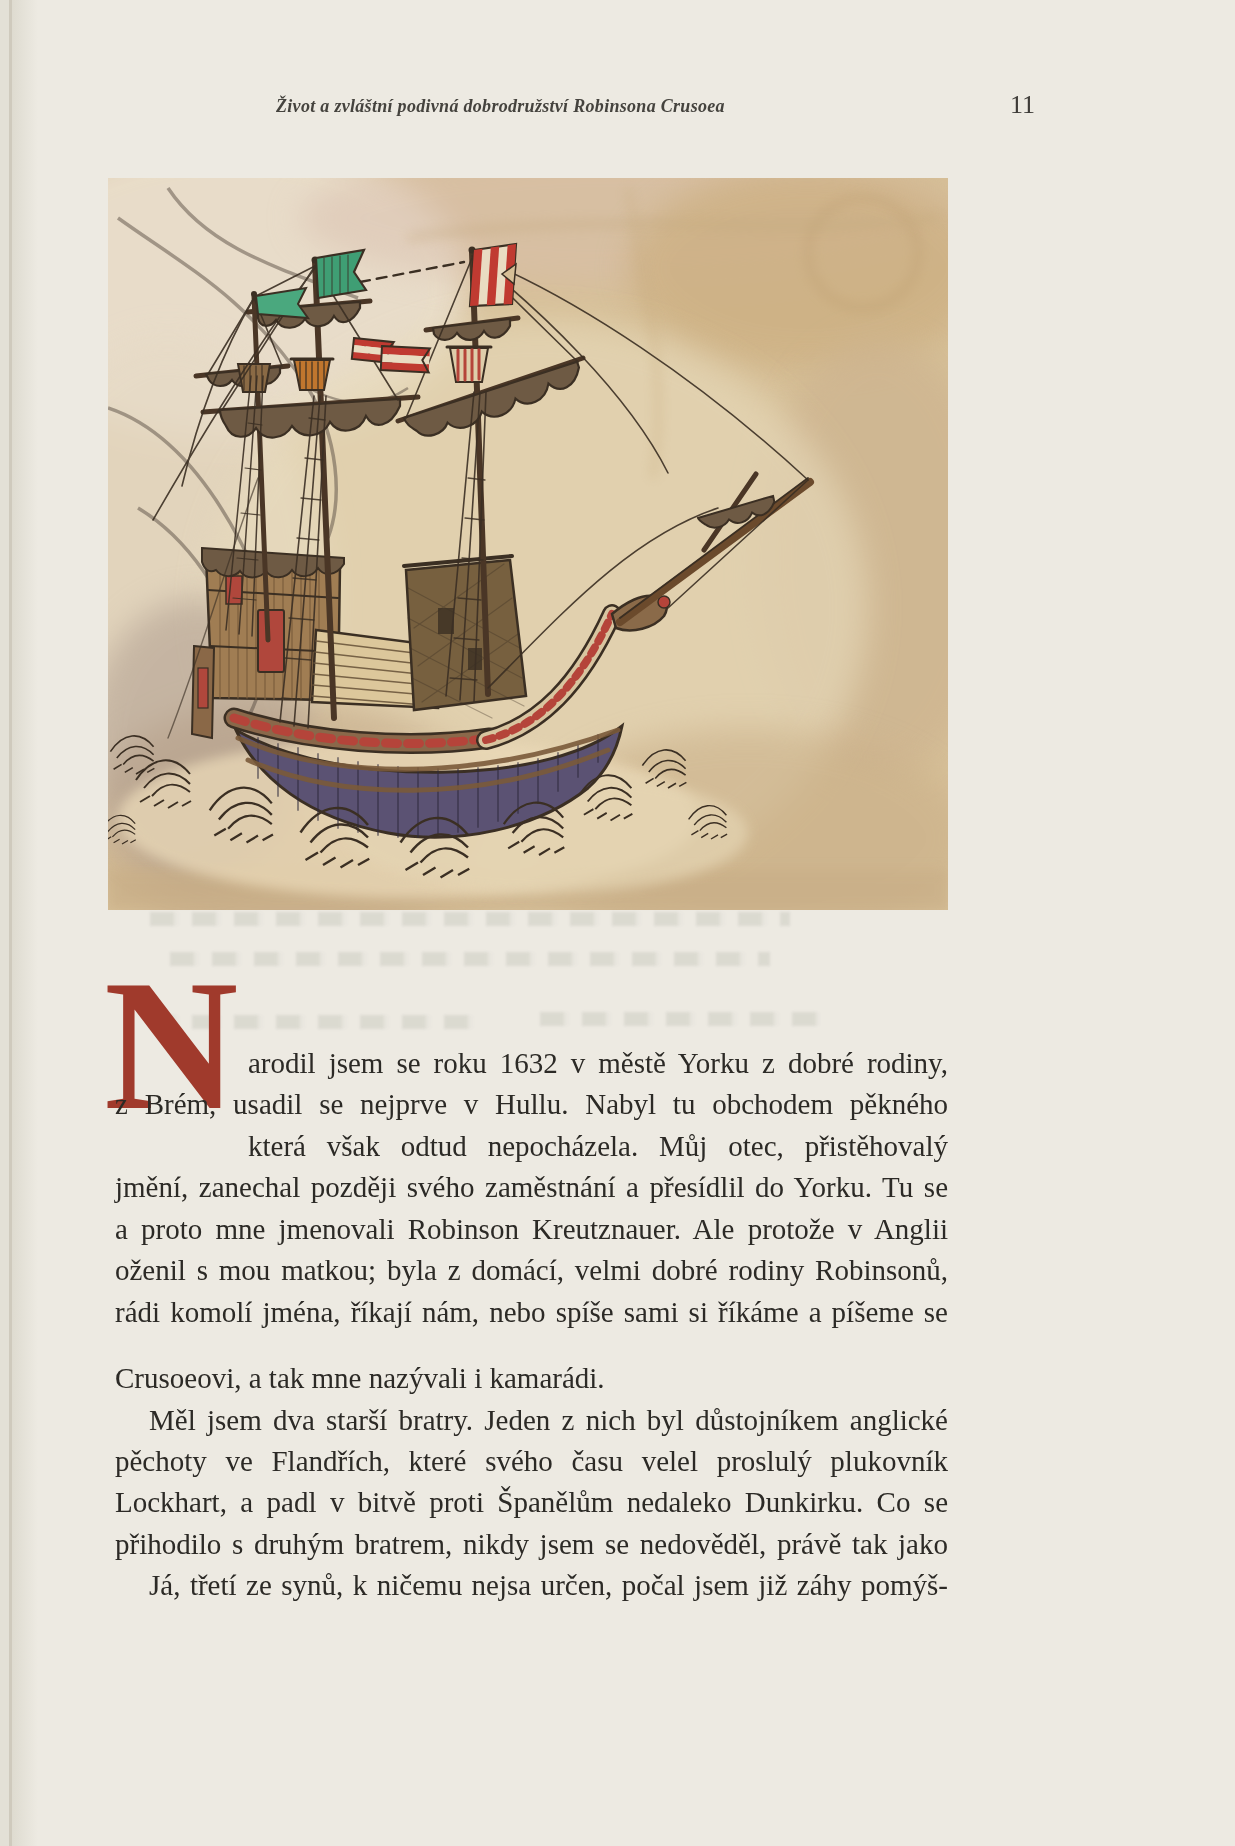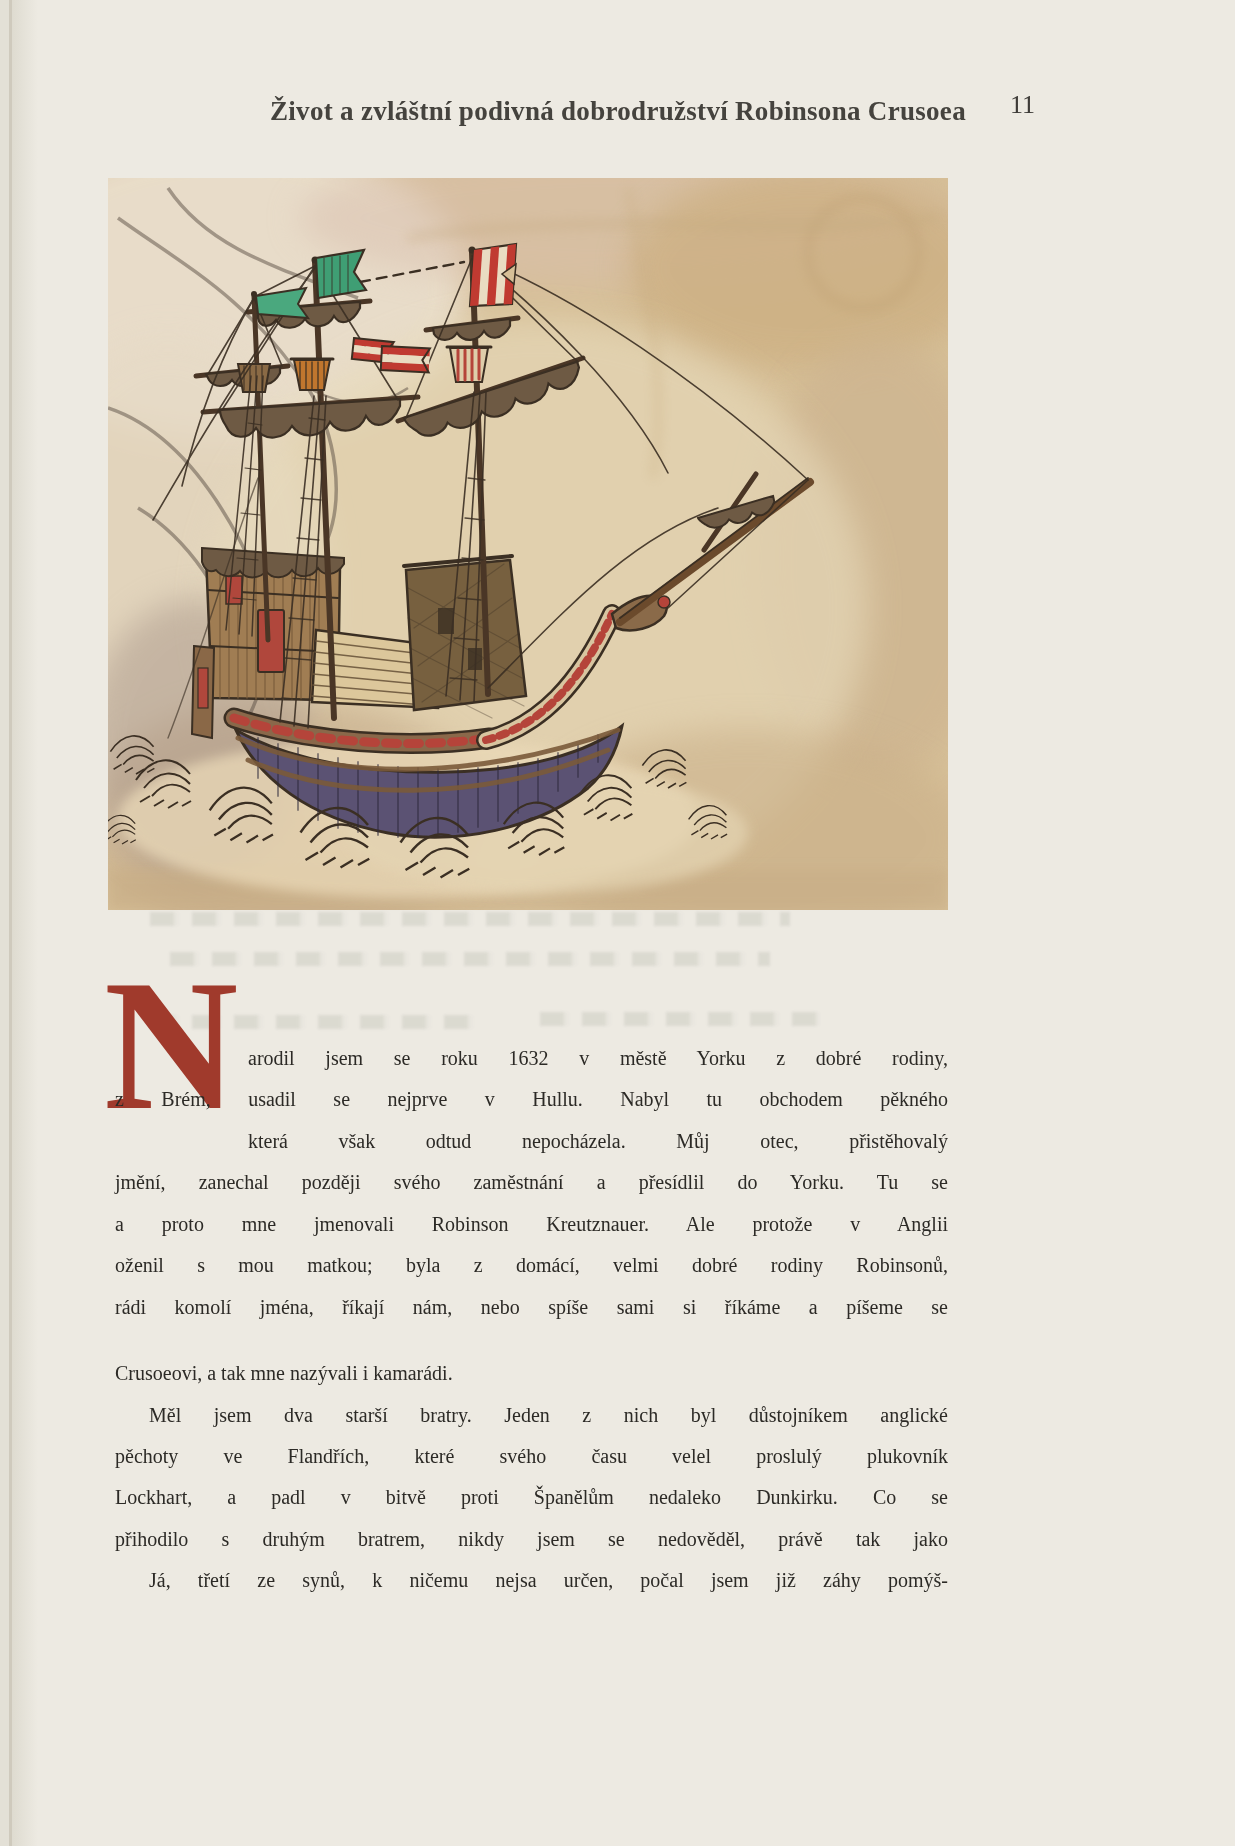--- a/index.html
+++ b/index.html
@@ -2,30 +2,30 @@
 <html><head>
 <meta charset="utf-8">
 <style>
   html,body{margin:0;padding:0;background:#b9b5aa;}
   .screen{position:relative;width:1235px;height:1846px;background:#edeae2;overflow:hidden;
           font-family:"Liberation Serif", serif;}
   .page-edge-band{position:absolute;left:0;top:0;width:9px;height:1846px;background:#e3e0d6;}
   .page-edge-line{position:absolute;left:9px;top:0;width:3px;height:1846px;background:#c7c2b4;opacity:.8;}
   .page-edge-soft{position:absolute;left:12px;top:0;width:26px;height:1846px;
                   background:linear-gradient(90deg,#dedbd0,rgba(237,234,226,0));}
-  .hdr-title{position:absolute;left:270px;top:96px;font-size:27px;font-weight:600;
-             color:#45433e;letter-spacing:.3px;white-space:nowrap;}
+  .hdr-title{position:absolute;left:276px;top:96px;font-size:18px;font-weight:600;
+             color:#45433e;letter-spacing:.3px;white-space:nowrap;font-style:italic;}
   .hdr-num{position:absolute;left:1010px;top:90px;font-size:26px;font-weight:500;color:#3e3c38;}
   .illus{position:absolute;left:108px;top:178px;width:840px;height:732px;}
   .ghost{position:absolute;height:14px;filter:blur(1.6px);opacity:.8;
          background:repeating-linear-gradient(90deg,rgba(104,112,96,.17) 0 22px,rgba(104,112,96,.03) 26px,rgba(104,112,96,0) 32px,rgba(104,112,96,0) 42px);}
   .dropcap{position:absolute;left:104px;top:952px;font-size:186px;line-height:1;
            font-weight:700;color:#a03a2c;letter-spacing:0;}
   .bodytext{position:absolute;left:115px;top:1047px;width:833px;}
-  .ln{box-sizing:border-box;width:833px;height:41.45px;font-size:20px;color:#2c2a26;
+  .ln{box-sizing:border-box;width:833px;height:41.45px;font-size:29px;color:#2c2a26;
       text-align:justify;text-align-last:justify;white-space:nowrap;}
   .ln.cap{padding-left:133px;}
   .ln.end{text-align-last:left;margin-top:25px;}
   .ln.ind{text-indent:34px;}
 </style>
 </head>
 <body>
 
 <div class="screen">
 

